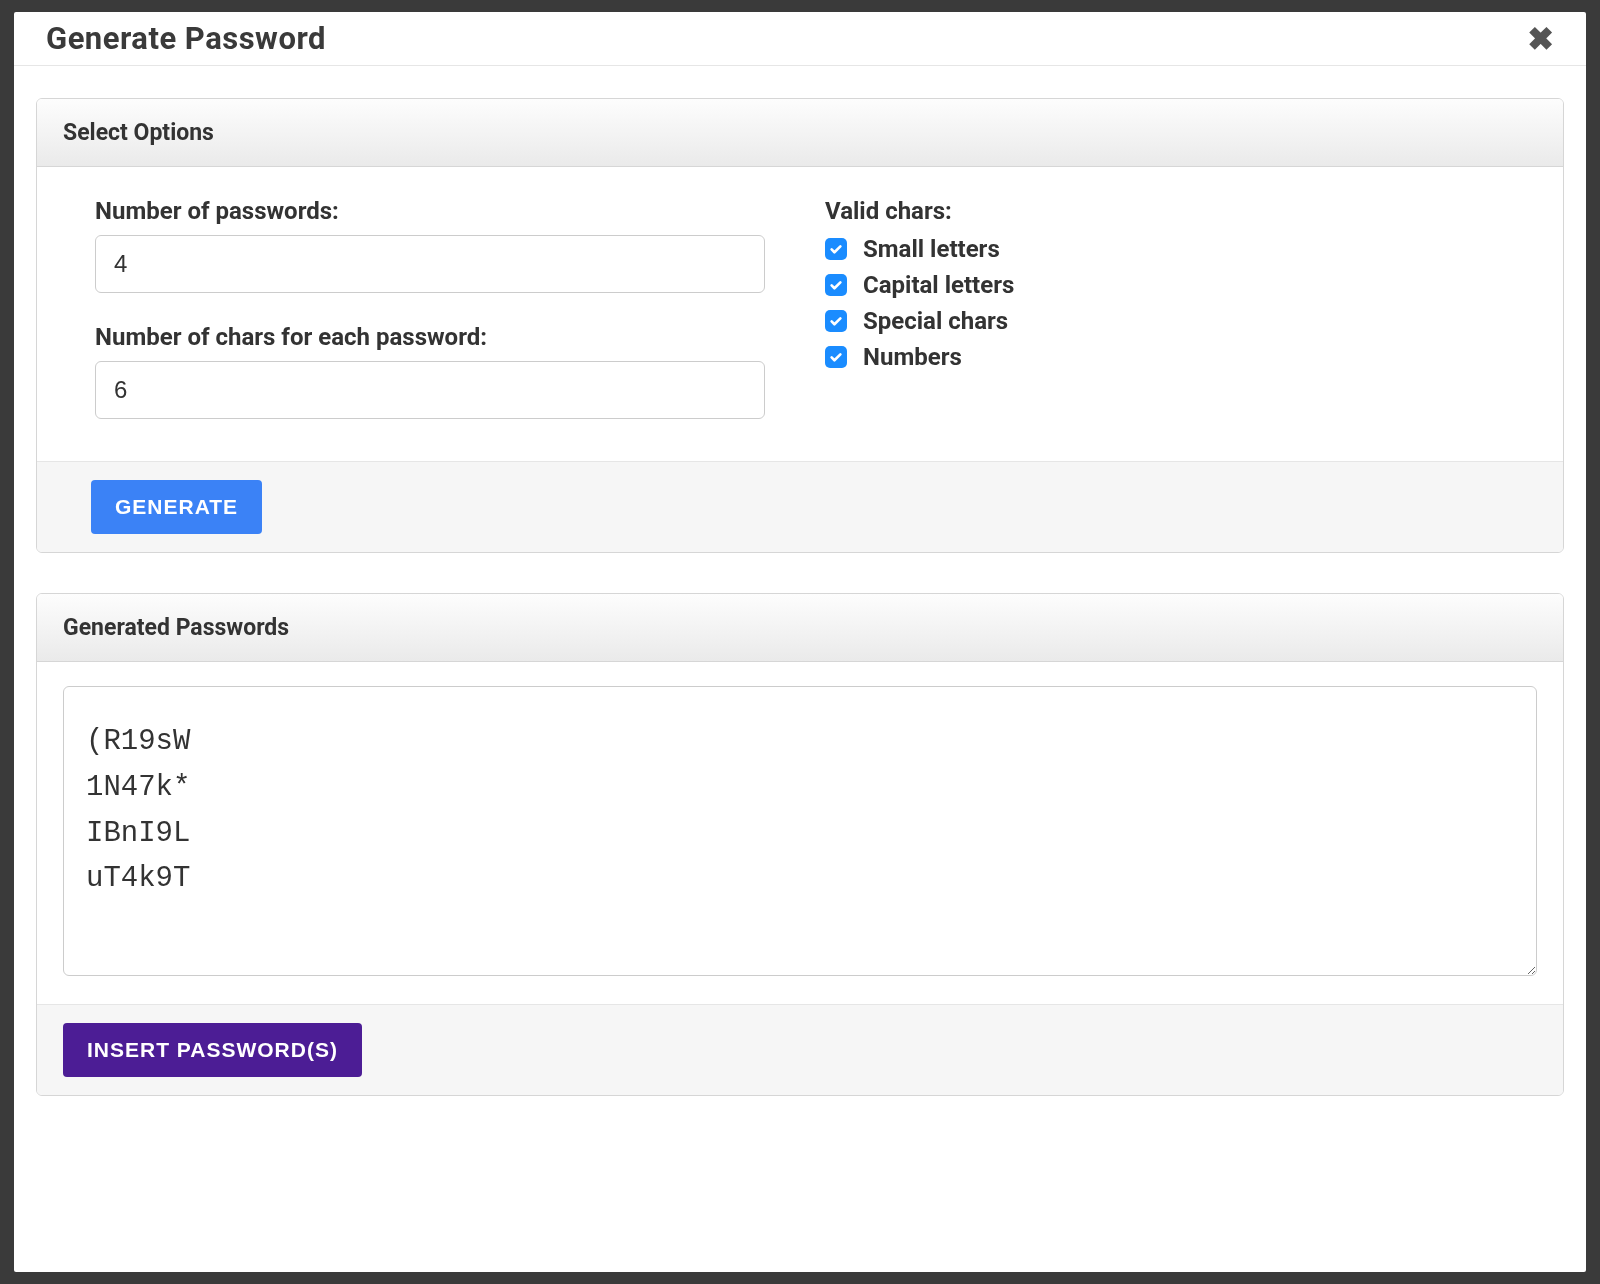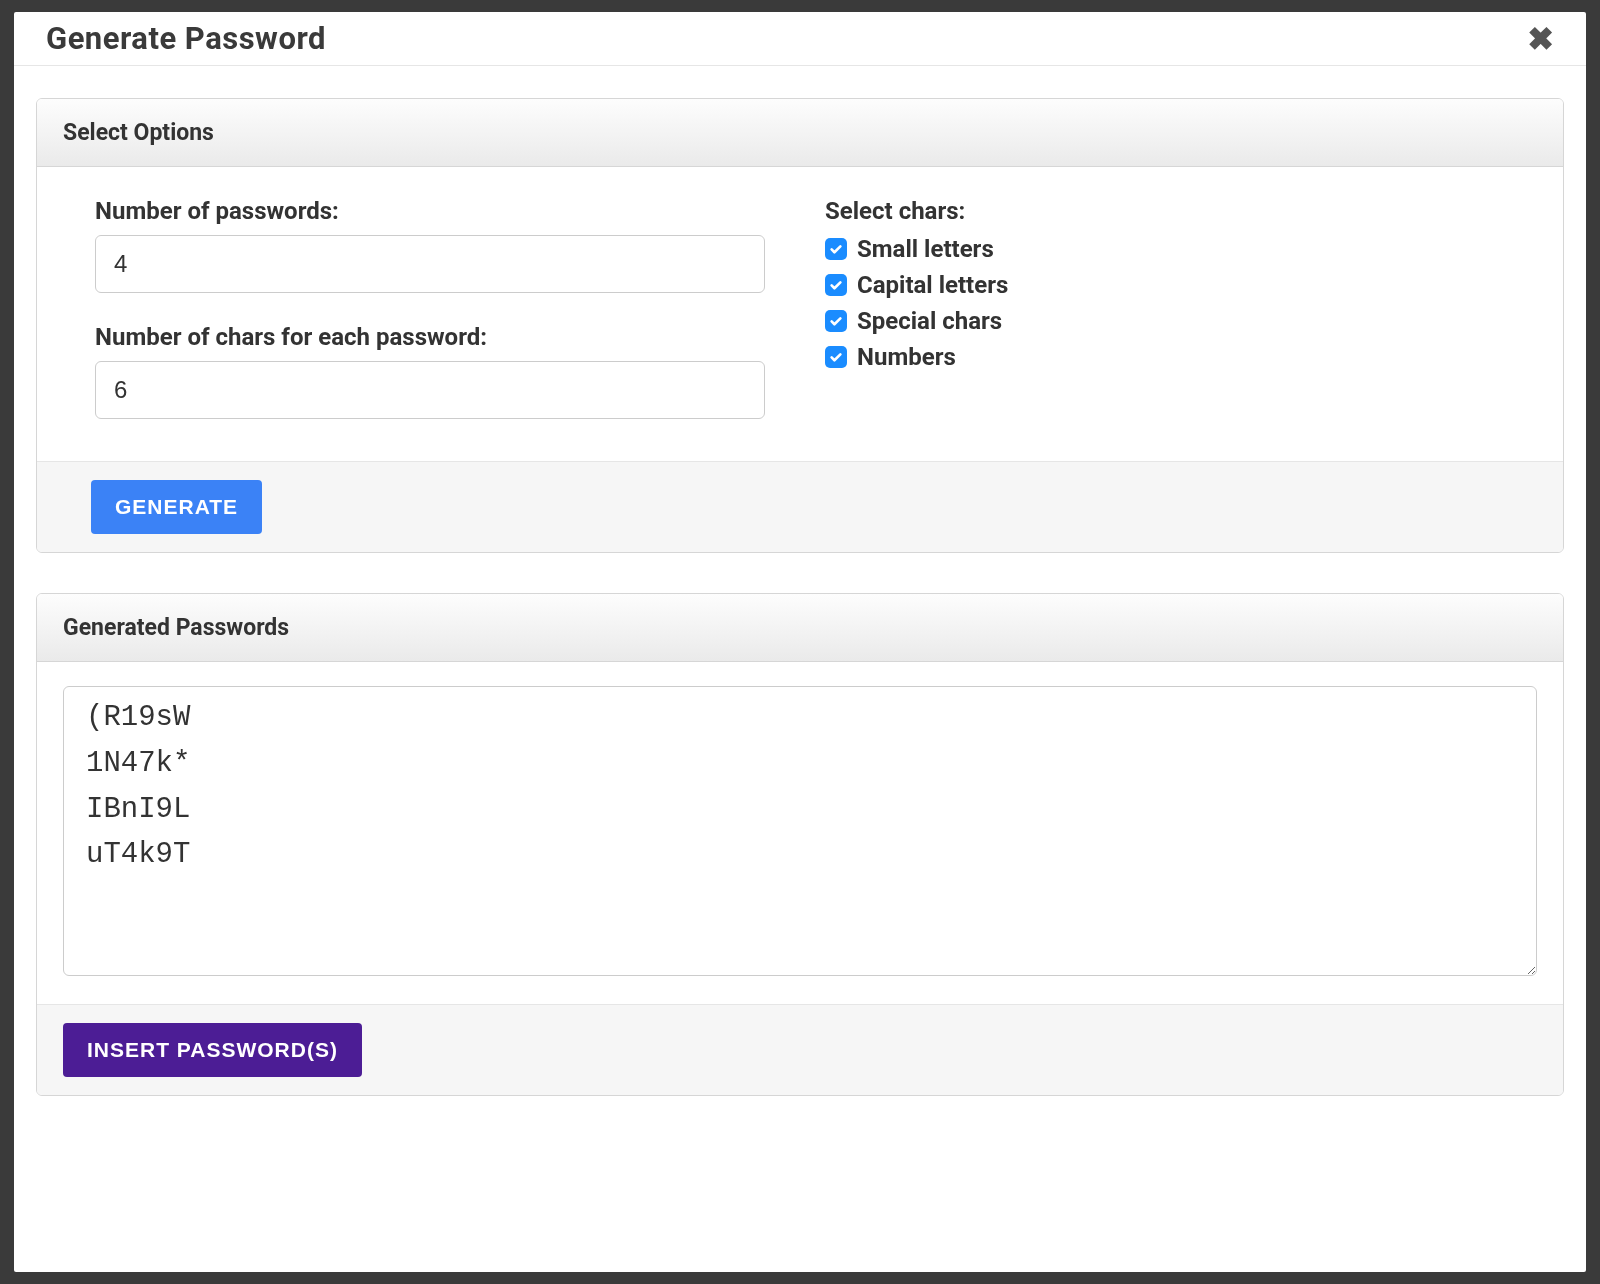--- a/index.html
+++ b/index.html
@@ -133,21 +133,21 @@
 
 .checkbox-group {
   display: flex;
   flex-direction: column;
   gap: 8px;
 }
 
 .checkbox-item {
   display: flex;
   align-items: center;
-  gap: 10px;
+  gap: 16px;
 }
 
 .checkbox {
   width: 22px;
   height: 22px;
   border-radius: 5px;
   background: #1a8cff;
   display: flex;
   align-items: center;
   justify-content: center;
@@ -188,21 +188,21 @@
 .btn-teal {
   background: #4c1d95;
   color: #fff;
 }
 
 .textarea-output {
   width: 100%;
   height: 290px;
   border: 1px solid #ccc;
   border-radius: 6px;
-  padding: 8px 22px;
+  padding: 32px 22px;
   font-family: "Courier New", Courier, monospace;
   font-size: 29px;
   line-height: 1.58;
   color: #333;
   resize: both;
   background: #fff;
 }
 
 .panel-body.tight {
   padding: 24px 26px 24px 26px;
@@ -235,21 +235,21 @@
               <input type="number" class="number-input" value="4" style="">
             </div>
 
             <div class="form-group">
               <label class="form-label">Number of chars for each password:</label>
               <input type="number" class="number-input" value="6" style="">
             </div>
 
           </div>
           <div class="options-right">
-            <label class="form-label">Select chars:</label>
+            <label class="form-label">Valid chars:</label>
             <div class="checkbox-group">
 
               <div class="checkbox-item">
                 <div class="checkbox">
                   <svg viewBox="0 0 16 16">
                       <path fill="none" stroke="#fff" stroke-width="3" stroke-linecap="round" stroke-linejoin="round" d="M3 8.5l3.2 3.2L13 5"></path>
                     </svg>
                 </div>
                 <label class="checkbox-label">Small letters</label>
               </div>

